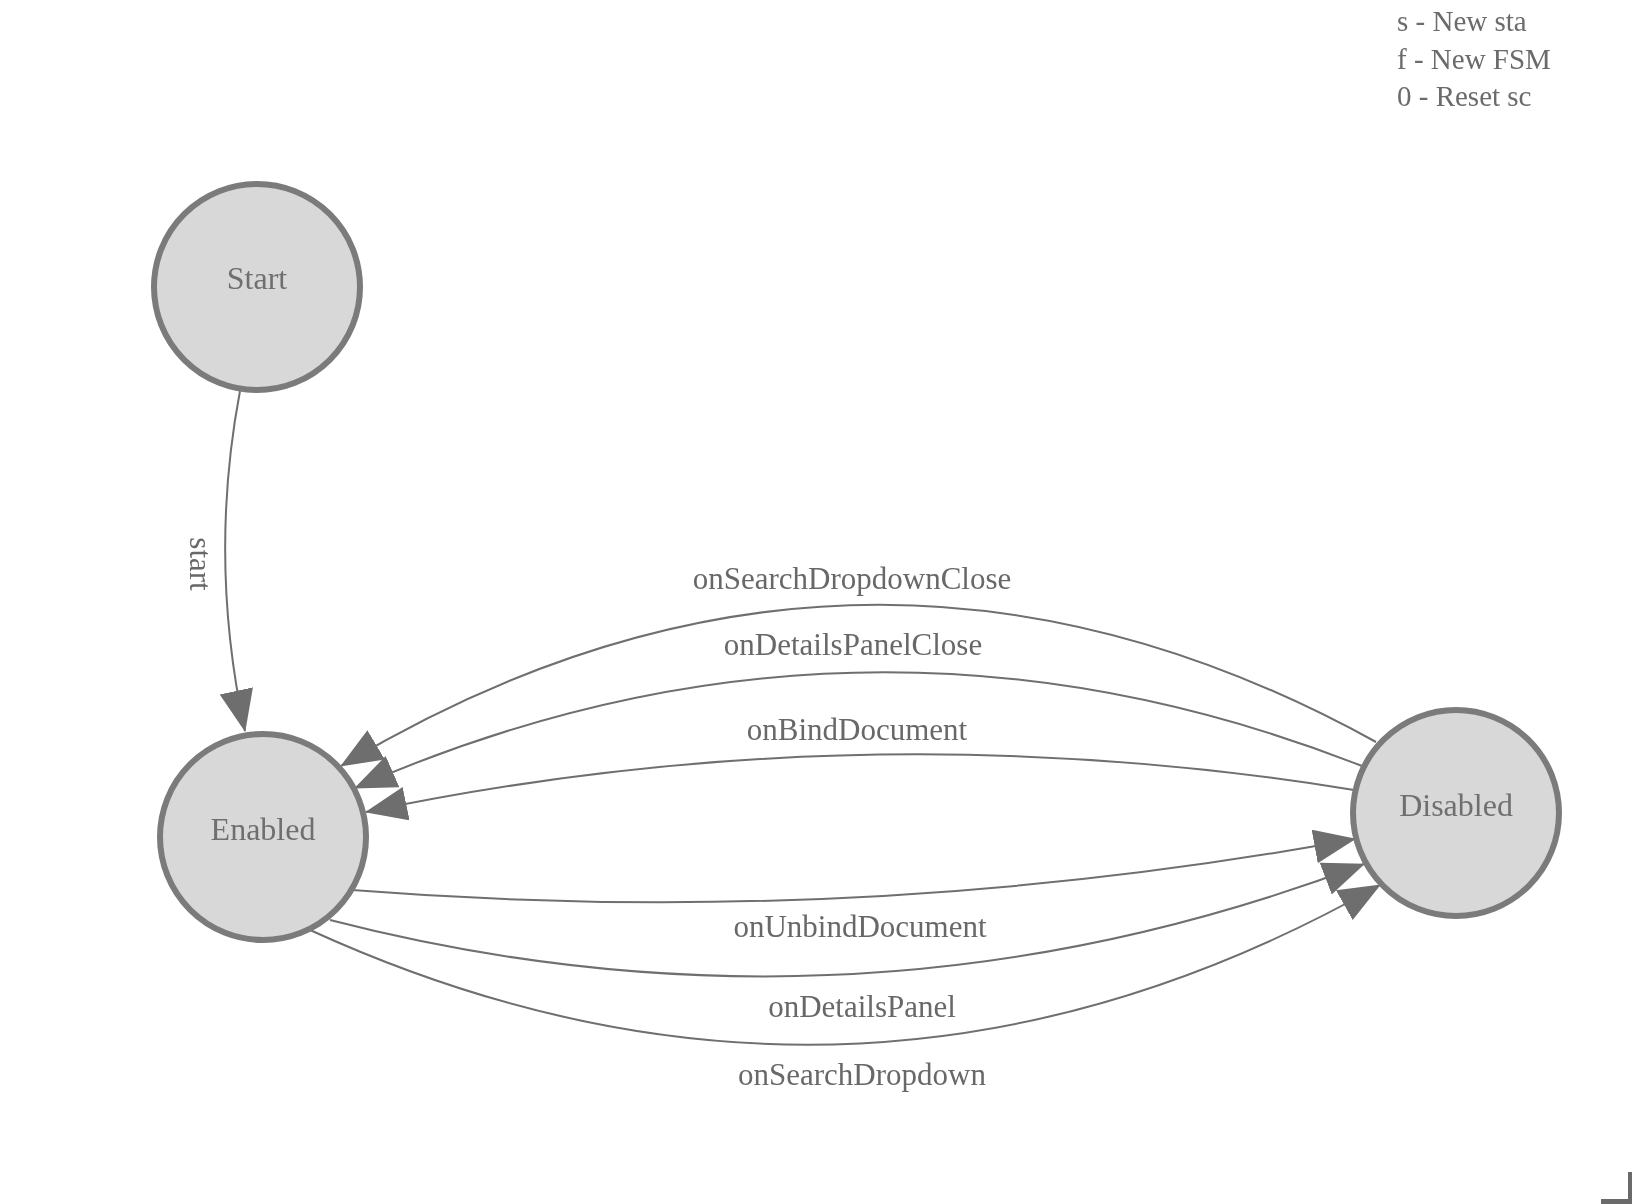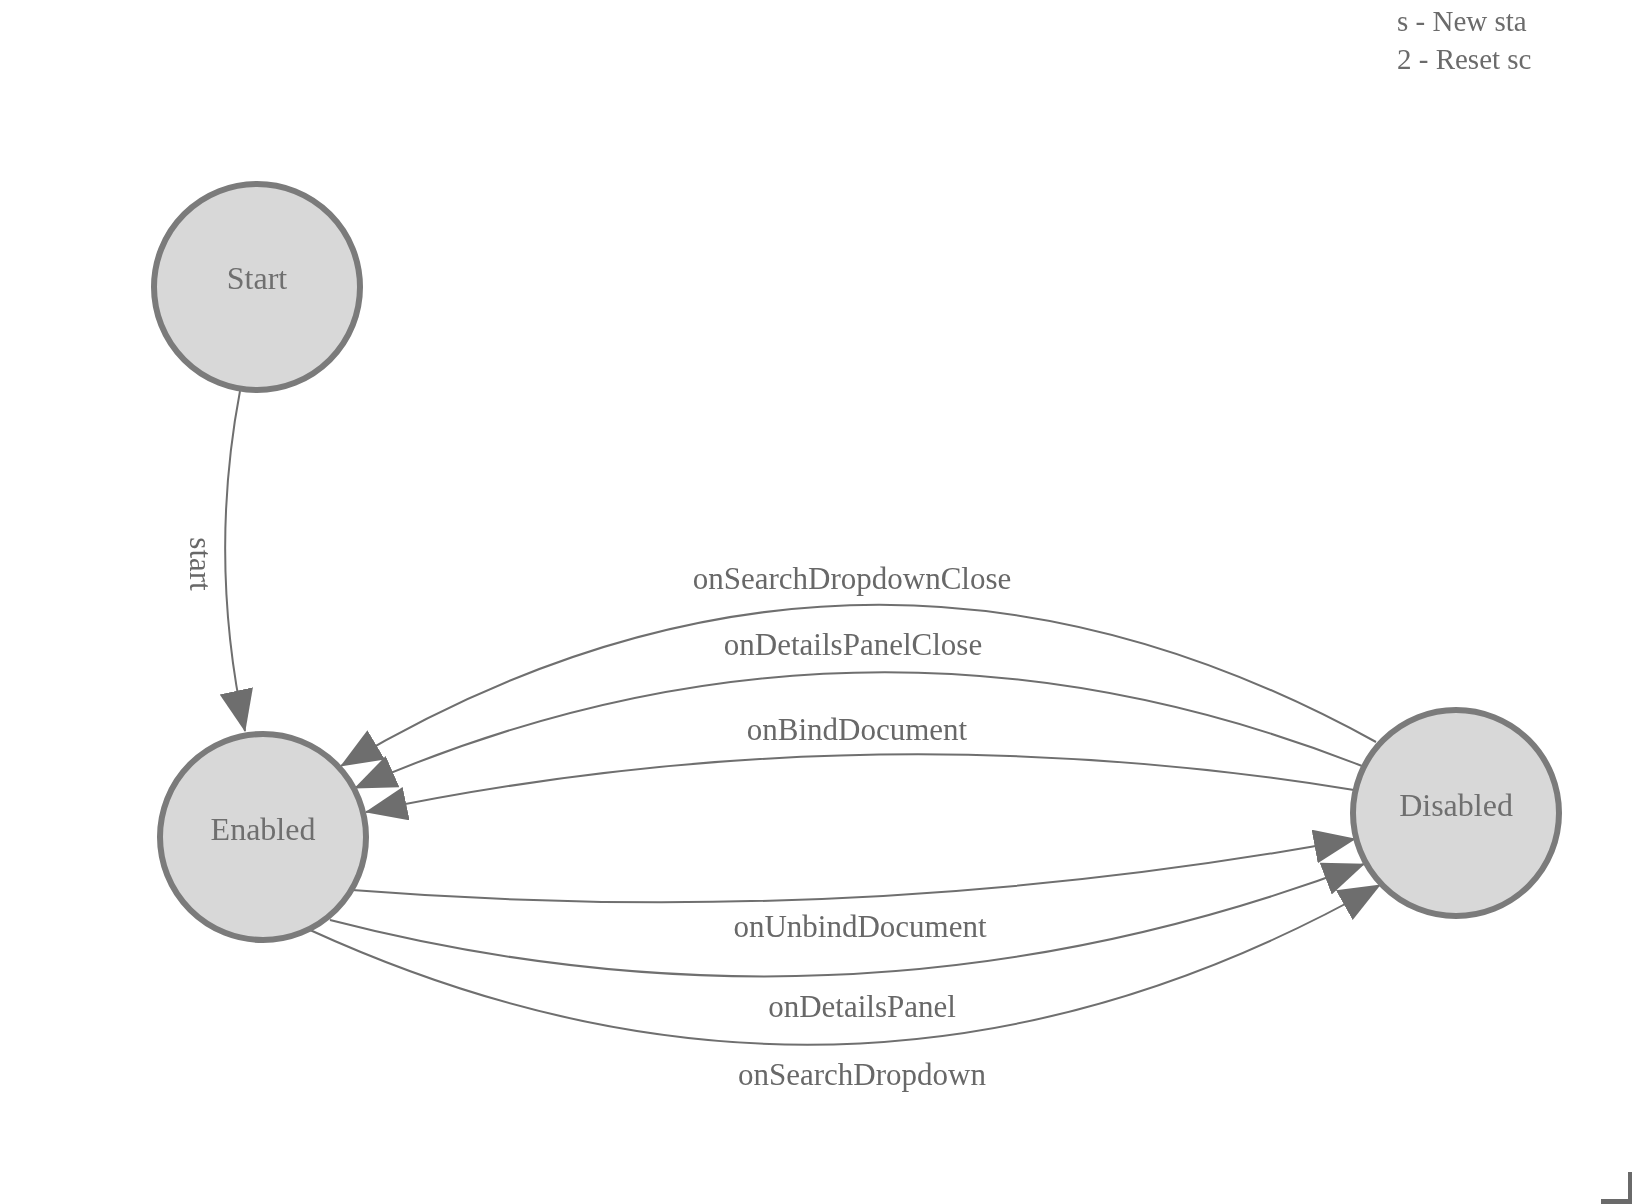--- a/index.html
+++ b/index.html
@@ -60,21 +60,22 @@
     position: absolute; right: 0; bottom: 0; width: 31px; height: 5px; background: #6a6a6a;
   }
 </style>
 </head>
 <body>
 
 <div id="stage">
 
   <div id="help-legend">
     <div>s - New sta</div>
-    <div>2 - Reset sc</div>
+    <div>f - New FSM</div>
+    <div>0 - Reset sc</div>
   </div>
 
   <svg width="1632" height="1204" viewBox="0 0 1632 1204">
     <defs>
       <marker id="arrow" markerUnits="userSpaceOnUse" markerWidth="46" markerHeight="38" refX="41" refY="17" orient="auto">
         <path class="arrowhead-shape" d="M0,0 L42,17 L0,34 Z" fill="#6e6e6e"></path>
       </marker>
     </defs>
 
     <path class="edge-path" d="M 240,391 Q 208,560 245,731" marker-end="url(#arrow)" stroke="#6f6f6f"></path>

